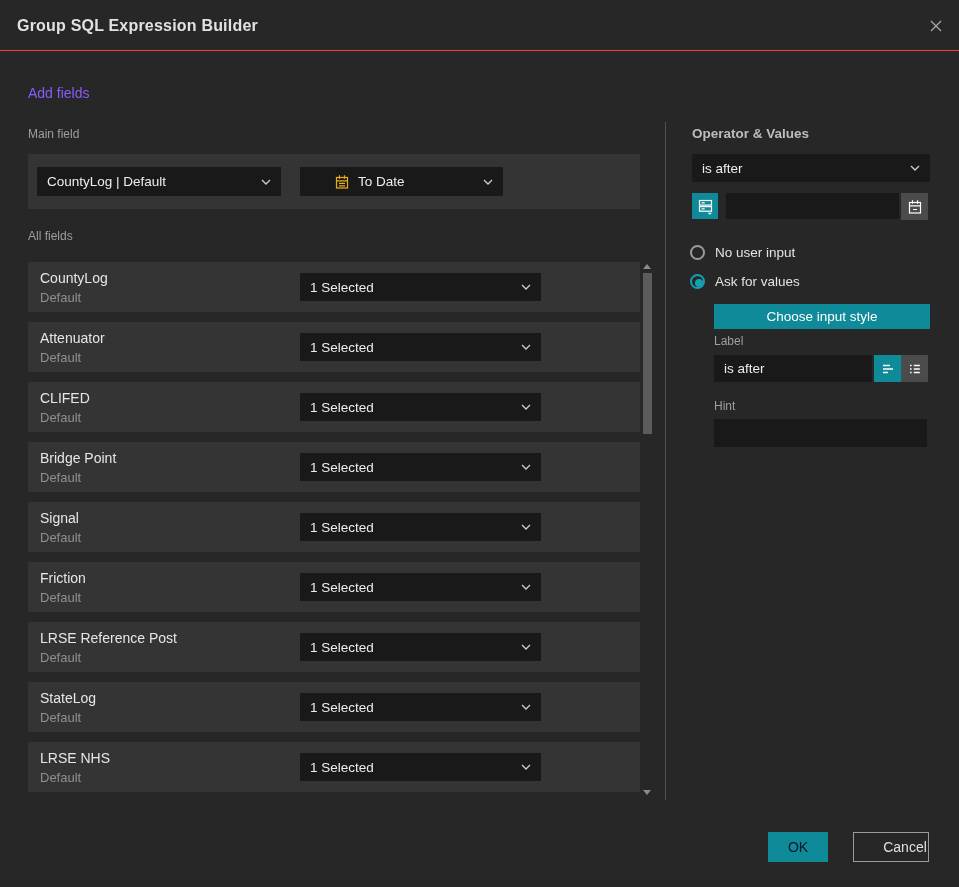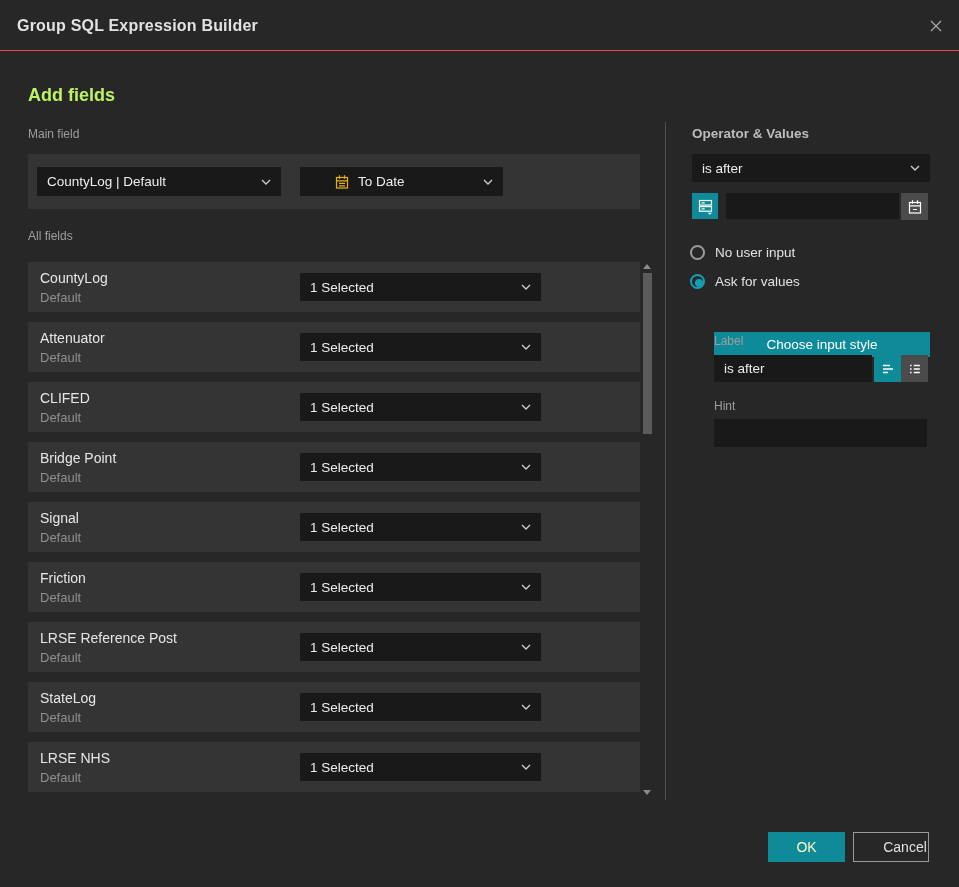--- a/index.html
+++ b/index.html
@@ -16,21 +16,21 @@
   }
   .titlebar .title {
     position:absolute; left:17px; top:0; line-height:51px;
     font-size:16px; font-weight:700; color:#e2e2e2; letter-spacing:.2px;
   }
   .close-btn {
     position:absolute; right:12px; top:15px; width:22px; height:22px;
     display:flex; align-items:center; justify-content:center; cursor:pointer;
   }
   
-  .h-add { position:absolute; left:28px; top:85px; font-size:18px; font-weight:700; color:#bef264; }
+  .h-add { position:absolute; left:28px; top:85px; font-size:14px; font-weight:400; color:#8b5cf6; }
   .lbl { font-size:12px; color:#9e9e9e; position:absolute; }
   .lbl-main { left:28px; top:127px; }
   .lbl-all  { left:28px; top:229px; }
   
   .main-box {
     position:absolute; left:28px; top:154px; width:612px; height:55px; background:#343434;
   }
   .fake-select {
     background:#191919; height:29px; display:flex; align-items:center;
     padding:0 10px; font-size:13.5px; color:#ededed; cursor:pointer;
@@ -87,40 +87,39 @@
     content:""; position:absolute; left:2.5px; top:2.5px; width:8px; height:8px;
     border-radius:50%; background:#13a0b5;
   }
   .radio-row .rlabel { font-size:13.5px; color:#e3e3e3; }
   
   .choose-btn {
     position:absolute; left:714px; top:304px; width:216px; height:25px;
     background:#0e8a99; color:#fff; font-size:13.5px; display:flex;
     align-items:center; justify-content:center; cursor:pointer; border:none;
     font-family:"Liberation Sans", sans-serif;
-    margin-top:28px;
   }
   .lbl-label { left:714px; top:334px; }
   .label-input {
     position:absolute; left:714px; top:355px; width:158px; height:27px;
     background:#191919; border:none; outline:none; color:#ededed; font-size:13.5px;
     padding:0 10px; font-family:"Liberation Sans", sans-serif;
   }
   .btn-align { left:874px; top:355px; width:27px; height:27px; }
   .btn-list  { left:901px; top:355px; width:27px; height:27px; }
   .lbl-hint { left:714px; top:399px; }
   .hint-input {
     position:absolute; left:714px; top:419px; width:213px; height:28px;
     background:#191919; border:none; outline:none; color:#ededed; font-size:13.5px;
     padding:0 10px; font-family:"Liberation Sans", sans-serif;
   }
   
   .ok-btn {
-    position:absolute; left:768px; top:832px; width:77px; height:30px;
-    background:#0e8a99; border:none; color:#fef9c3; font-size:14px; cursor:pointer;
+    position:absolute; left:768px; top:832px; width:60px; height:30px;
+    background:#0e8a99; border:none; color:#0f172a; font-size:14px; cursor:pointer;
     font-family:"Liberation Sans", sans-serif;
   }
   .cancel-btn {
     position:absolute; left:853px; top:832px; width:76px; height:30px;
     background:transparent; border:1px solid #9b9b9b; color:#e0e0e0;
     font-size:14px; cursor:pointer; font-family:"Liberation Sans", sans-serif;padding-left:28px;
   }
 </style>
 </head>
 <body>

